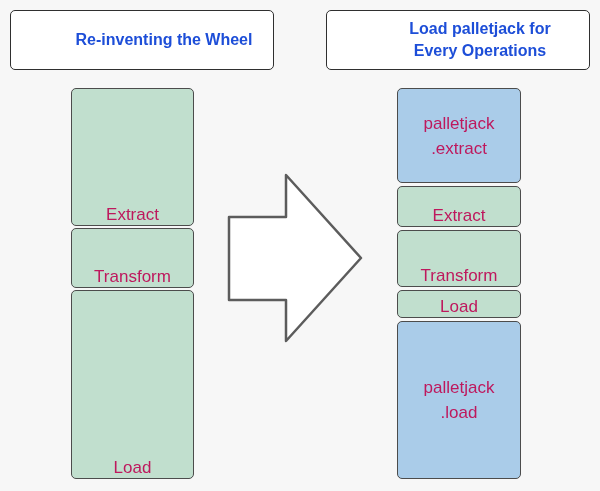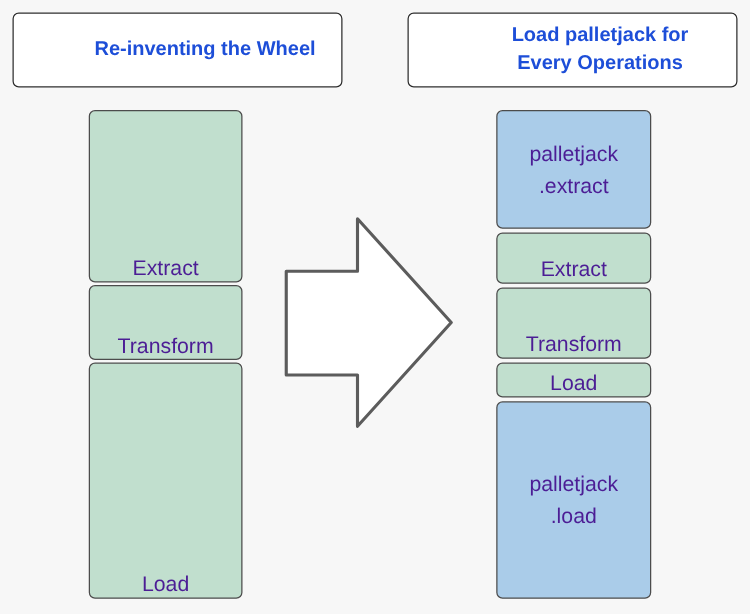--- a/index.html
+++ b/index.html
@@ -53,21 +53,21 @@
 
   .block {
     box-sizing: border-box;
     border: 1px solid #4c4c4c;
     border-radius: 5px;
     display: flex;
     flex-direction: column;
     align-items: center;
     justify-content: center;
     font-size: 17px;
-    color: #4c1d95;
+    color: #be185d;
     text-align: center;
   }
   .block.manual {
     background: #c1dfce;
     font-weight: normal;
     justify-content: flex-end;
   }
   .block.palletjack {
     background: #aacce9;
     font-weight: normal;

